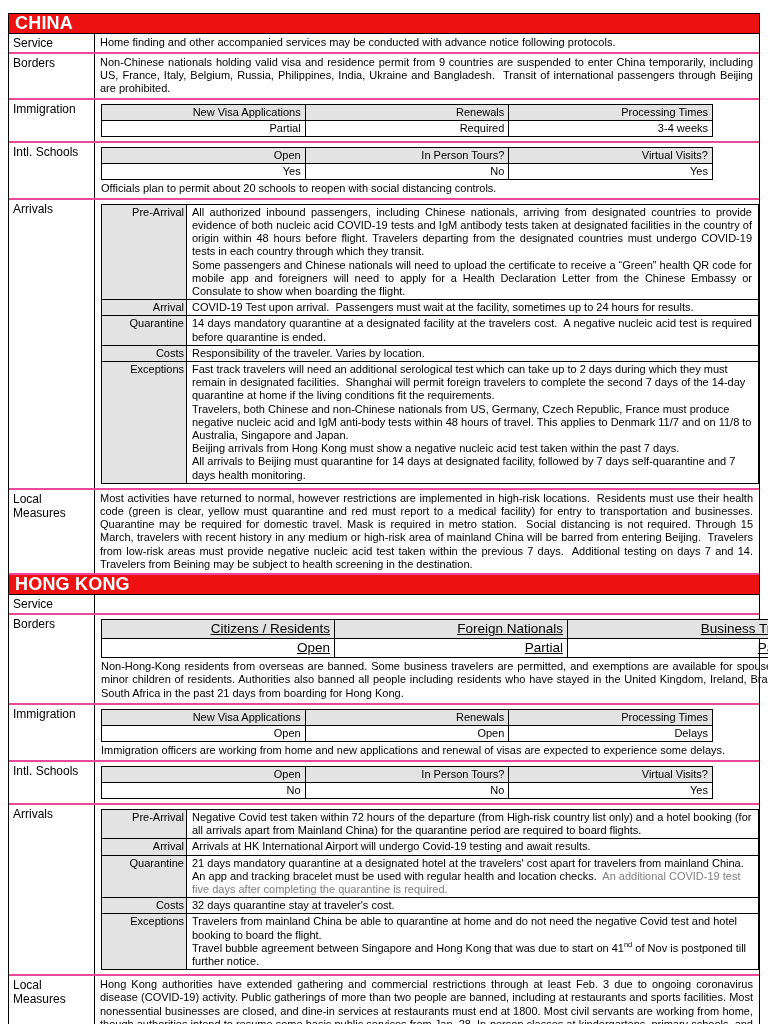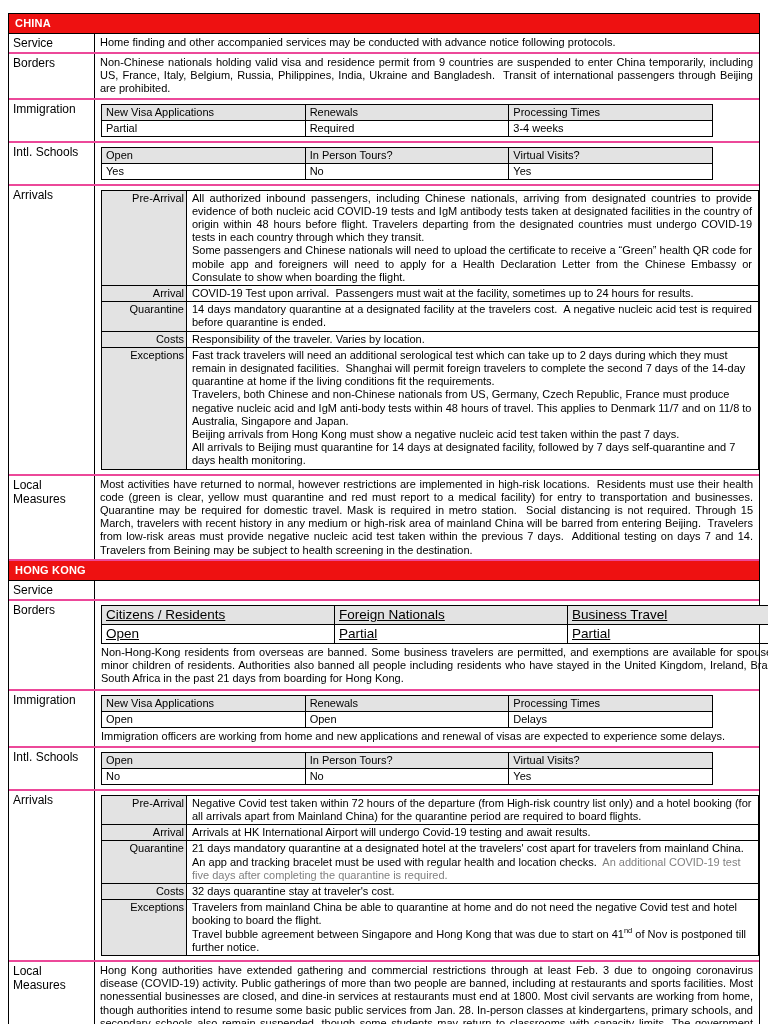--- a/index.html
+++ b/index.html
@@ -1,30 +1,30 @@
 <!DOCTYPE html>
 <html><head>
 <meta charset="utf-8">
 <style>
   html, body { margin:0; padding:0; background:#ffffff; }
   body { font-family:"Liberation Sans", sans-serif; color:#000; }
   .page { width:768px; min-height:1024px; box-sizing:border-box; padding:13px 8px 6px 8px; }
   .doc { border:1.5px solid #000; }
-  .banner { background:#ee1111; color:#fff; font-weight:bold; font-size:11px; line-height:15px;
+  .banner { background:#ee1111; color:#fff; font-weight:bold; font-size:18px; line-height:15px;
             padding:2px 6px 2px 6px; border-bottom:1px solid #000; letter-spacing:0.2px; }
   .row { display:flex; border-bottom:2px solid #ec4899; }
   .row.last { border-bottom:none; }
   .label-cell { width:86px; min-width:86px; box-sizing:border-box; border-right:1px solid #000;
                 padding:2px 4px; font-size:12px; line-height:14px; }
   .content-cell { flex:1; box-sizing:border-box; padding:2px 6px 2px 5px; font-size:11px; line-height:13.2px; }
   .justify { text-align:justify; }
   [data-bind] { white-space:pre-wrap; }
   .para { margin:0; }
   table.mini { border-collapse:collapse; table-layout:fixed; width:612px; margin:2px 0 2px 1px; }
-  table.mini td { border:1px solid #000; text-align:left; font-size:11px; line-height:13px; padding:1px 4px; }
+  table.mini td { border:1px solid #000; text-align:right; font-size:11px; line-height:13px; padding:1px 4px; }
   table.mini tr.head td { background:#e3e3e3; }
   table.mini.big { width:700px;text-decoration:underline; }
   table.mini.big td { font-size:13.5px; line-height:16px; padding:1px 4px; }
   table.arrivals { border-collapse:collapse; table-layout:fixed; width:658px; margin:2px 0 2px 1px; }
   table.arrivals td { border:1px solid #000; font-size:11px; line-height:13.2px; padding:1px 6px 1px 5px; vertical-align:top; }
   table.arrivals td.alabel { width:80px; background:#e3e3e3; text-align:right; padding:1px 2px; }
   .note { font-size:11px; line-height:13.2px; padding:0 1px 1px 1px; }
   .gray { color:#7f7f7f; }
   sup { font-size:7.5px; line-height:0; }
 </style>
@@ -76,20 +76,21 @@
             <td data-bind="china.schools.headers.1">In Person Tours?</td>
             <td data-bind="china.schools.headers.2">Virtual Visits?</td>
           </tr>
           <tr>
             <td data-bind="china.schools.values.0">Yes</td>
             <td data-bind="china.schools.values.1">No</td>
             <td data-bind="china.schools.values.2">Yes</td>
           </tr>
         </tbody>
           </table>
+        <div class="note" data-bind="china.schools.note">Officials plan to permit about 20 schools to reopen with social distancing controls.</div>
       </div>
     </div>
 
     <div class="row">
       <div class="label-cell" data-bind="china.arrivals.label">Arrivals</div>
       <div class="content-cell">
         <table class="arrivals">
           <tbody>
               <tr>
             <td class="alabel" data-bind="china.arrivals.pre_arrival.label">Pre-Arrival</td>

